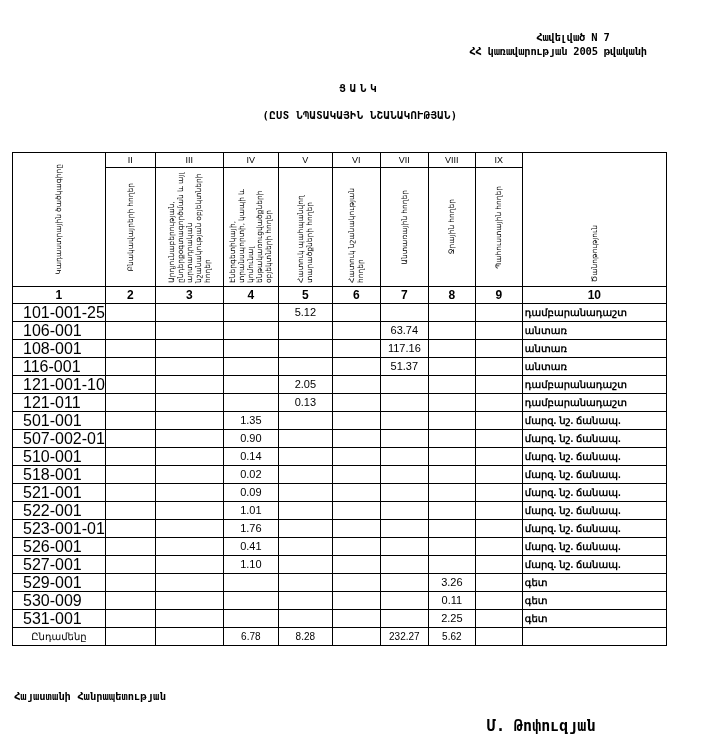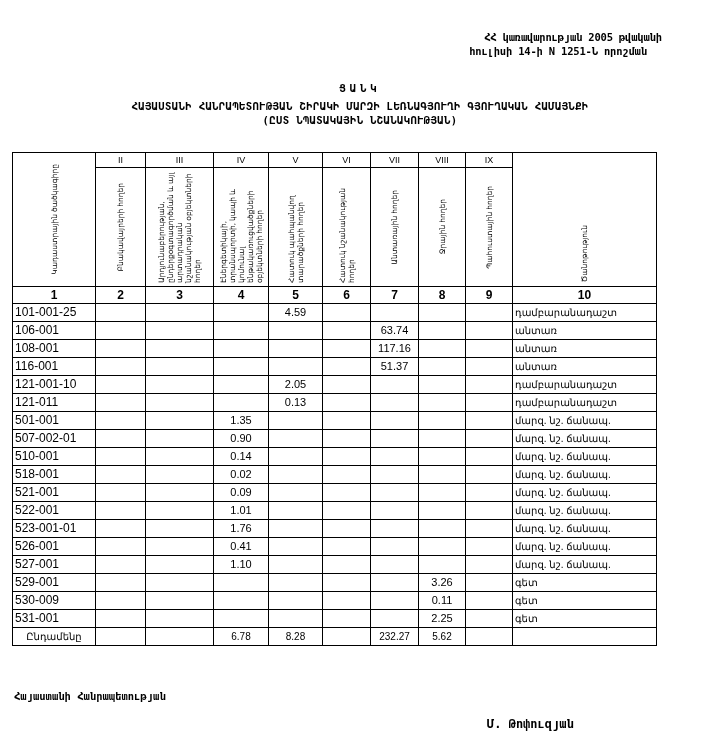--- a/index.html
+++ b/index.html
@@ -11,67 +11,66 @@
     position: absolute; left: 448px; top: 30px; width: 220px;
     text-align: center; font-size: 10.5px; font-weight: bold; line-height: 14px;
     font-family: "DejaVu Sans Mono", monospace; letter-spacing: -0.2px;
   }
   .annex div:first-child { padding-left: 30px; }
   .title-block {
     position: absolute; left: 40px; top: 81px; width: 640px;
     text-align: center; font-family: "DejaVu Sans Mono", monospace;
     font-size: 10.5px; font-weight: bold; line-height: 14px; letter-spacing: 0.4px;
   }
-  .title-block .list-word { margin-bottom: 4px; letter-spacing: 4px; }
+  .title-block .list-word { margin-bottom: 13px; letter-spacing: 4px; }
 
   table.land {
     position: absolute; left: 12px; top: 152px;
     border-collapse: collapse; table-layout: fixed;
     font-family: "Liberation Sans", sans-serif;
   }
   table.land td {
     border: 1px solid #000; padding: 0; overflow: hidden; white-space: nowrap;
   }
   .roman td { height: 14px; font-size: 9px; text-align: center; line-height: 14px; }
   .head td { height: 118px; vertical-align: middle; }
   .vert {
     writing-mode: vertical-rl; transform: rotate(180deg);
     font-size: 7.5px; line-height: 9px; white-space: normal;
     max-height: 112px; margin: 0 auto; text-align: left;
   }
   .nums td { height: 16px; font-size: 12px; font-weight: bold; text-align: center; }
   .row td { height: 17px; font-size: 11px; line-height: 17px; }
-  .row td.code { padding-left: 2px; font-size: 12px; }
+  .row td.code { padding-left: 10px; font-size: 16px; }
   .row td.val { text-align: center; }
-  .row td.note { padding-left: 2px; font-size: 10px; }
+  .row td.note { padding-left: 2px; font-size: 10px; font-weight: bold; }
   .total td { height: 17px; font-size: 10px; line-height: 17px; }
   .total td.lbl { text-align: center; font-size: 10px; }
   .total td.val { text-align: center; }
 
   .footer-left {
     position: absolute; left: 14px; top: 689px;
     font-family: "DejaVu Sans Mono", monospace; font-size: 10.5px; font-weight: bold;
     line-height: 14px;
   }
   .footer-right {
     position: absolute; left: 487px; top: 717px;
-    font-family: "DejaVu Sans Mono", monospace; font-size: 12px; font-weight: bold;
+    font-family: "DejaVu Sans Mono", monospace; font-size: 15px; font-weight: bold;
   }
 </style>
 </head>
 <body>
 
 <div class="annex">
+  <div>Հավելված N 7</div>
   <div>ՀՀ կառավարության 2005 թվականի</div>
-  <div>հուլիսի 14-ի N 1251-Ն որոշման</div>
 </div>
 
 <div class="title-block">
   <div class="list-word">ՑԱՆԿ</div>
-  <div>ՀԱՅԱՍՏԱՆԻ ՀԱՆՐԱՊԵՏՈՒԹՅԱՆ ՇԻՐԱԿԻ ՄԱՐԶԻ ԼԵՌՆԱԳՅՈՒՂԻ ԳՅՈՒՂԱԿԱՆ ՀԱՄԱՅՆՔԻ</div>
   <div>(ԸՍՏ ՆՊԱՏԱԿԱՅԻՆ ՆՇԱՆԱԿՈՒԹՅԱՆ)</div>
 </div>
 
 <table class="land">
   <colgroup>
     <col style="width:83px">
       <col style="width:50px">
       <col style="width:68px">
       <col style="width:55px">
     <col style="width:54px">
@@ -136,21 +135,21 @@
     <td>9</td>
     <td>10</td>
   </tr>
   </tbody>
     <tbody id="rows">
       <tr class="row">
         <td class="code">101-001-25</td>
         <td class="val"></td>
         <td class="val"></td>
         <td class="val"></td>
-        <td class="val">4.59</td>
+        <td class="val">5.12</td>
         <td class="val"></td>
         <td class="val"></td>
         <td class="val"></td>
         <td class="val"></td>
         <td class="note">դամբարանադաշտ</td>
       </tr>
       <tr class="row">
         <td class="code">106-001</td>
         <td class="val"></td>
         <td class="val"></td>

